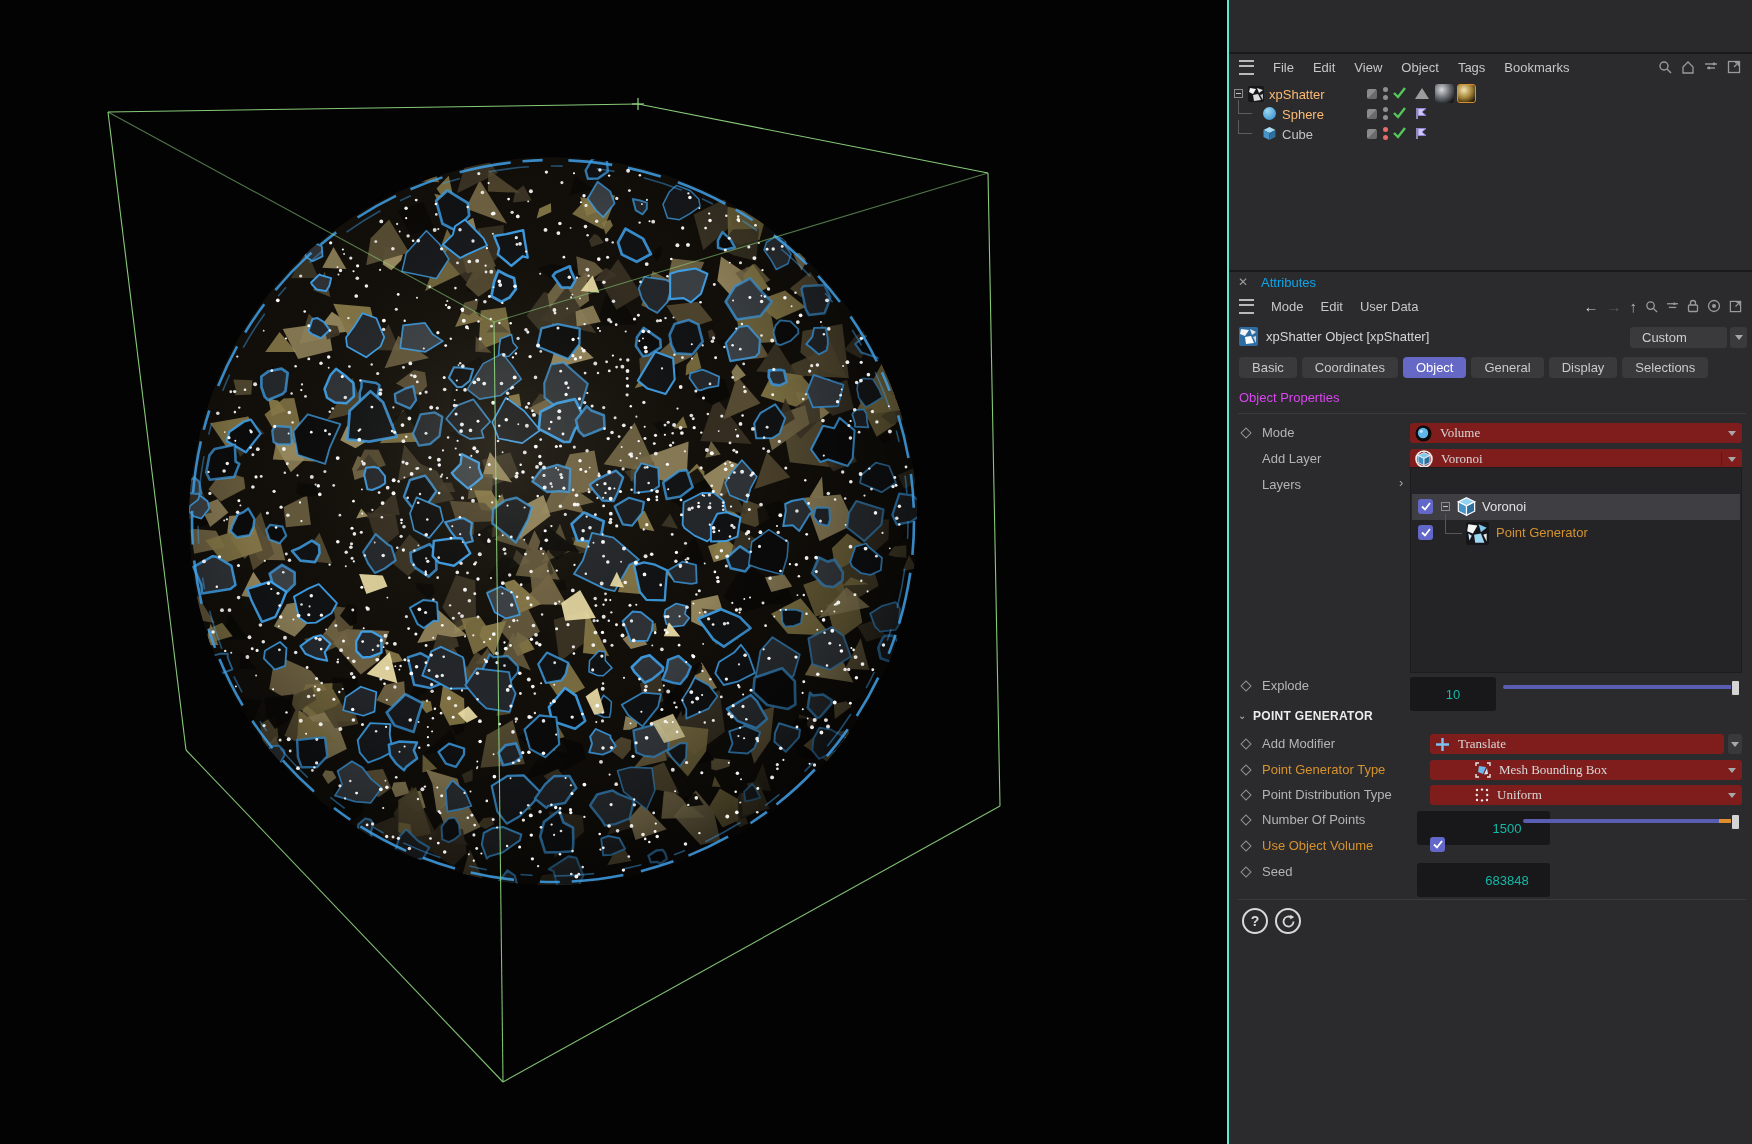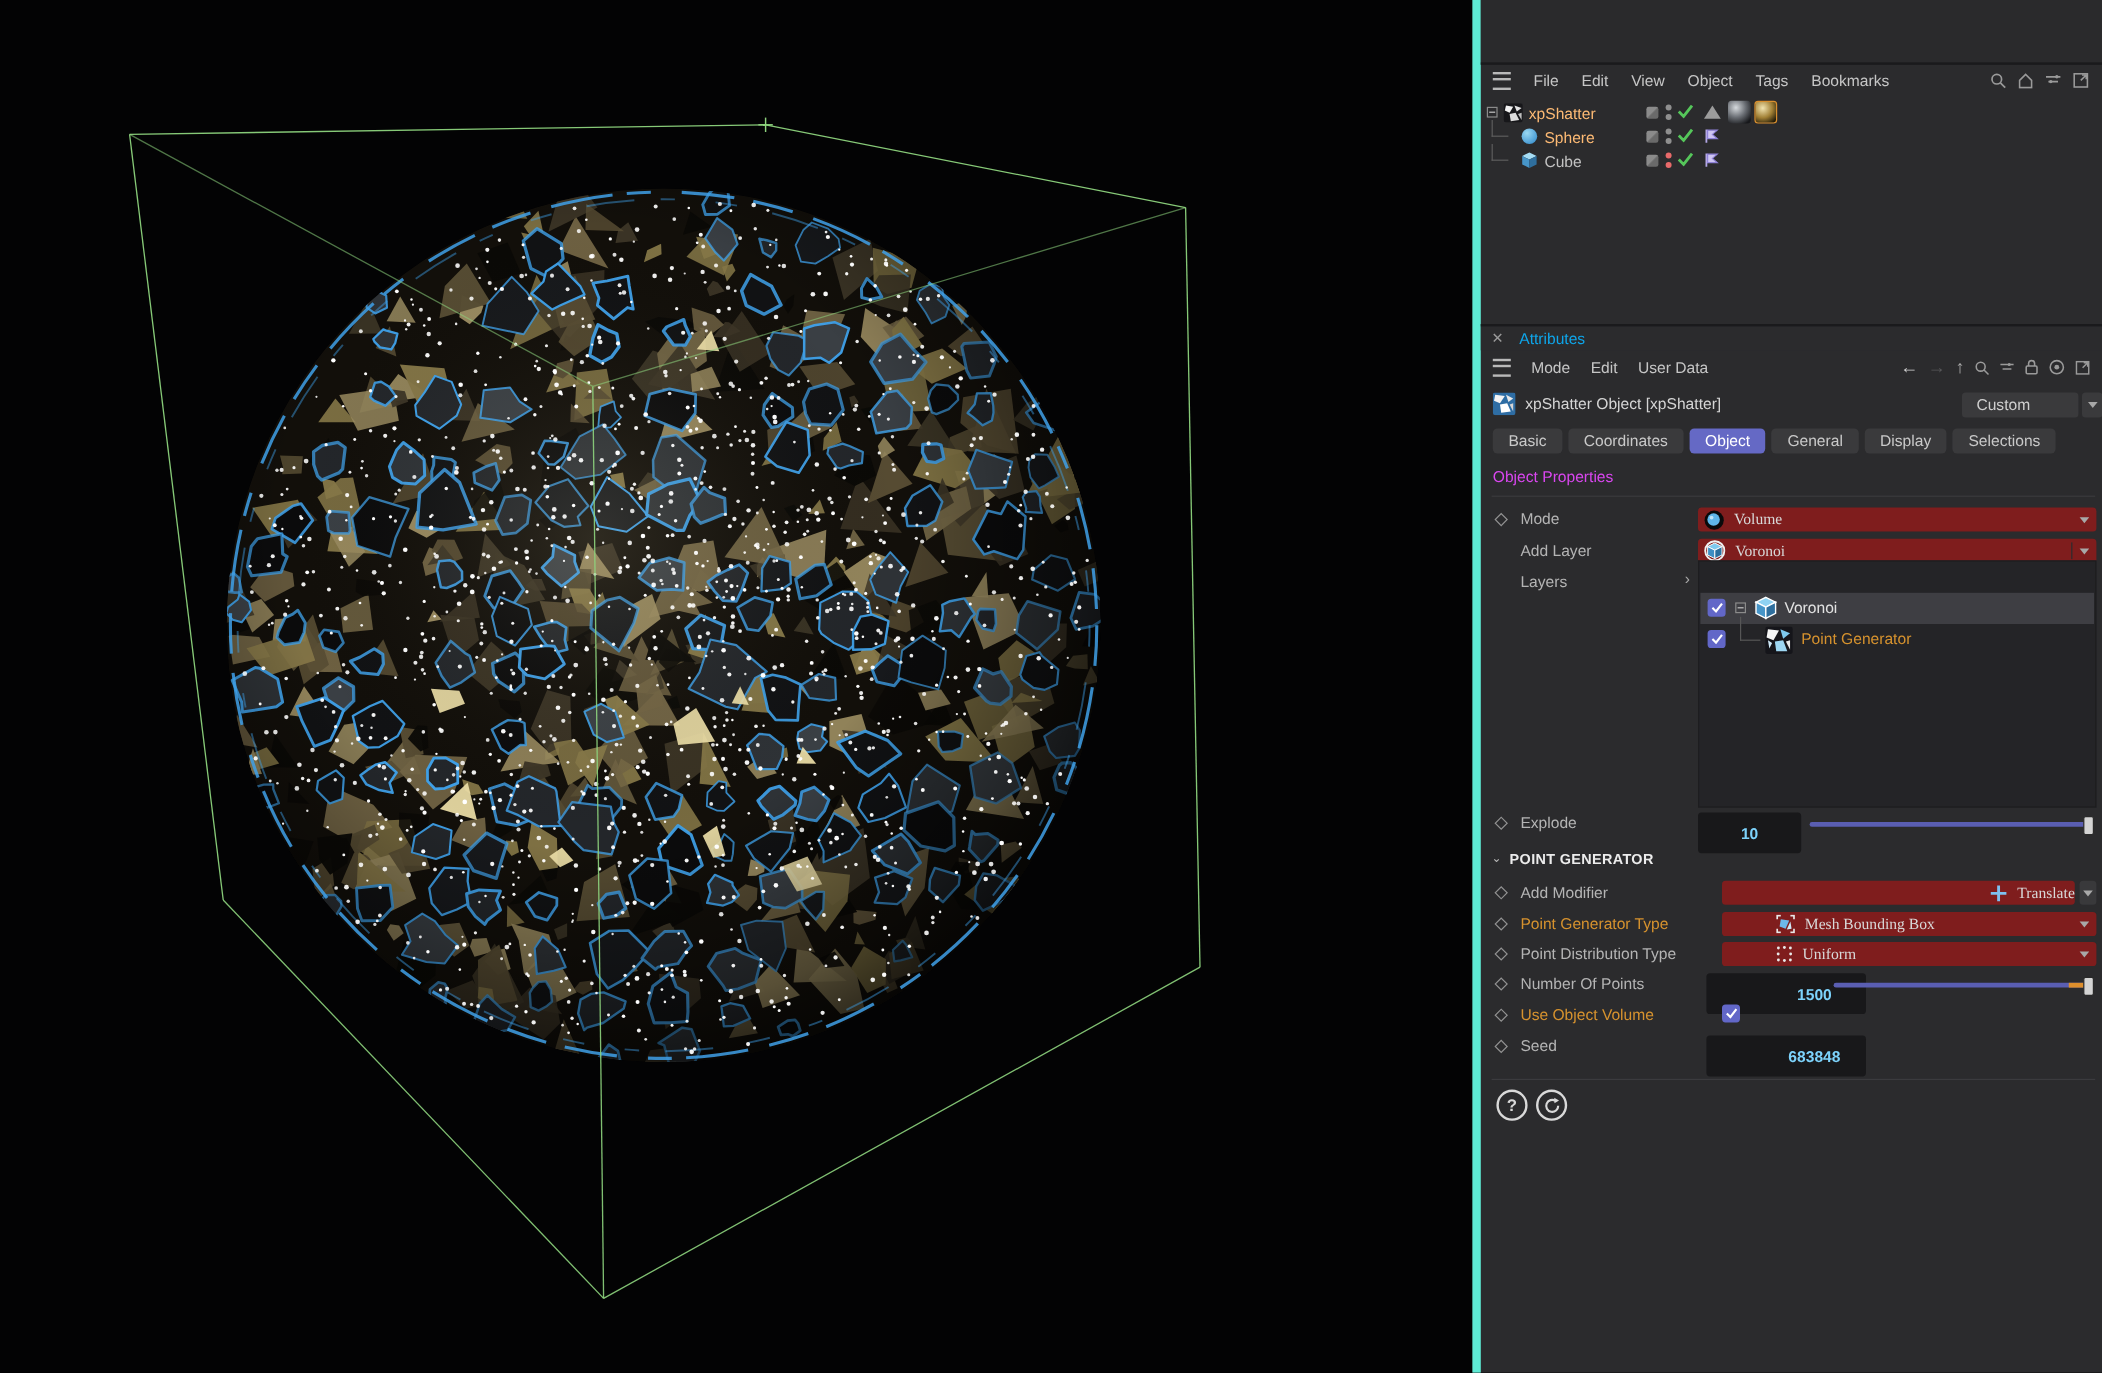--- a/index.html
+++ b/index.html
@@ -3,21 +3,21 @@
 <meta charset="utf-8">
 <style>
   html,body{margin:0;padding:0;background:#000;}
   body{width:1752px;height:1144px;position:relative;overflow:hidden;
        font-family:"Liberation Sans","DejaVu Sans",sans-serif;
        -webkit-font-smoothing:antialiased;color:#c6c6c6;font-size:13px;}
   
   .viewport{position:absolute;left:0;top:0;width:1227px;height:1144px;background:#030304;}
   .viewport svg{display:block;}
   
-  .panel{position:absolute;left:1227px;top:0;width:525px;height:1144px;background:#2b2b2d;border-left:7px solid #5eead4;box-sizing:border-box;}
+  .panel{position:absolute;left:1227px;top:0;width:525px;height:1144px;background:#2b2b2d;border-left:2px solid #5eead4;box-sizing:border-box;}
   .abs{position:absolute;}
   .top-bar{left:0;right:0;top:0;height:52px;background:#2a2a2c;border-bottom:2px solid #1a1a1c;}
   
   .menubar{left:0;right:0;display:flex;align-items:center;gap:19px;padding-left:10px;box-sizing:border-box;}
   .om-menubar{top:54px;height:26px;}
   .attr-menubar{top:292px;height:28px;gap:17px;}
   .menu-item{color:#c6c6c6;cursor:default;}
   .icon-cluster{position:absolute;display:flex;align-items:center;gap:9px;}
   .om-icons{top:54px;right:11px;height:26px;}
   .attr-icons{top:292px;right:10px;height:28px;gap:8px;}
@@ -63,27 +63,27 @@
   .section-title{left:10px;top:390px;color:#d946ef;}
   .hr{height:1px;background:#3b3b3e;}
   
   .prow{left:0;right:0;height:26px;}
   .diamond{position:absolute;left:13px;top:9px;width:6px;height:6px;border:1px solid #929292;transform:rotate(45deg);}
   .plabel{position:absolute;left:33px;top:5px;color:#b4b4b4;white-space:nowrap;}
   .plabel.orange{color:#d6922e;}
   .dropdown{position:absolute;top:3px;height:20px;background:#7f1d1d;border-radius:3px;color:#d8d8d8;display:flex;align-items:center;box-sizing:border-box;font-family:Liberation Serif, serif;}
   .dd-a{left:181px;width:332px;}
   .dd-b{left:201px;width:312px;padding-left:40px;}
-  .dd-body{left:201px;width:294px;justify-content:flex-end;}
+  .dd-body{left:201px;width:294px;}
   .dd-btn{position:absolute;left:499px;top:3px;width:14px;height:20px;background:#39393b;border-radius:3px;display:flex;align-items:center;justify-content:center;}
   .dd-icon{margin:0 8px 0 5px;display:flex;align-items:center;}
   .dd-arrow{position:absolute;right:6px;top:8px;width:0;height:0;border-left:4px solid transparent;border-right:4px solid transparent;border-top:5px solid #a8a8a8;}
   .dd-sep{position:absolute;right:20px;top:3px;width:1px;height:14px;background:#2c2c2e;}
   .caret{width:0;height:0;border-left:4px solid transparent;border-right:4px solid transparent;border-top:5px solid #a8a8a8;}
-  .valuebox{position:absolute;top:4px;width:86px;height:34px;background:#18181a;border-radius:3px;color:#7dd3fc;display:flex;align-items:center;justify-content:center;font-weight:bold;}
+  .valuebox{position:absolute;top:4px;width:86px;height:34px;background:#18181a;border-radius:3px;color:#14b8a6;display:flex;align-items:center;justify-content:center;}
   .vb-a{left:181px;} .vb-b{left:188px;padding-left:47px;}
   .slider{position:absolute;top:12px;height:4px;background:#5a5eb2;border-radius:2px;}
   .knob{position:absolute;right:-4px;top:-5px;width:7px;height:14px;background:#d4d4d4;border:1px solid #2a2a2a;border-radius:2px;}
   .oseg{position:absolute;right:0;top:0;width:17px;height:4px;background:#de8f2c;}
   .cb{position:absolute;top:4px;width:15px;height:15px;background:#6267c8;border-radius:3px;display:flex;align-items:center;justify-content:center;}
   
   .layers-box{left:181px;top:467px;width:332px;height:206px;background:#242427;border:1px solid #1d1d1f;box-sizing:border-box;}
   .layers-chevron{left:170px;top:475px;color:#a8a8a8;font-size:13px;}
   .lrow{position:absolute;left:1px;right:1px;height:26px;}
   .lrow-sel{background:#3e3e43;}

